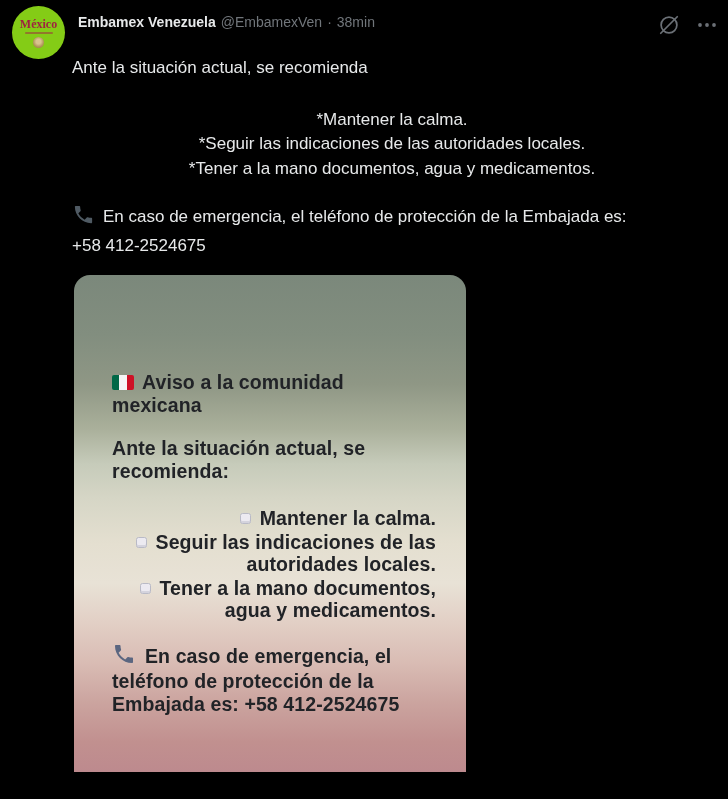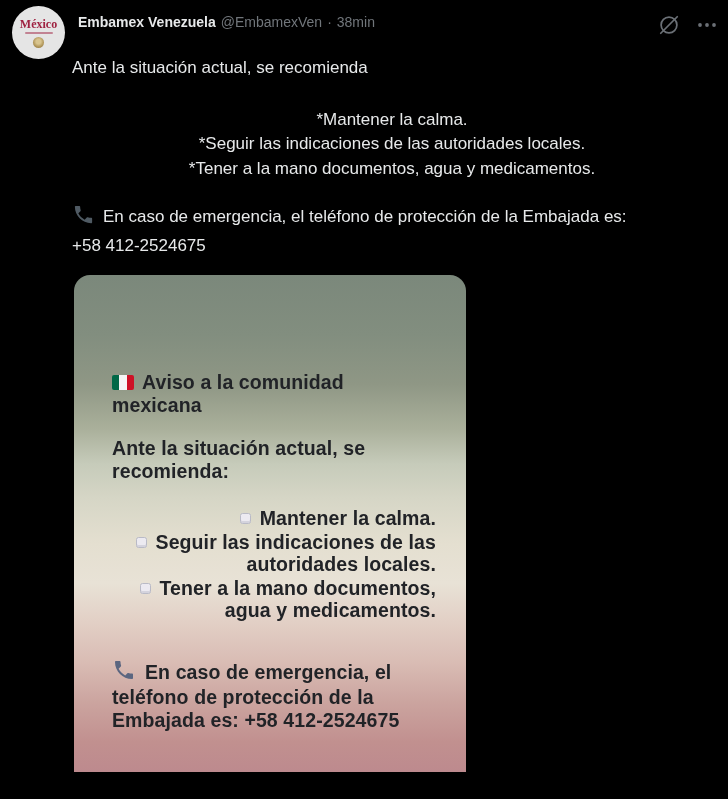--- a/index.html
+++ b/index.html
@@ -8,21 +8,21 @@
     background: var(--bg, #000);
     font-family: "Liberation Sans", "DejaVu Sans", sans-serif;
     color: var(--text-primary, #e7e9ea);
   }
   .tweet { position:relative; width:728px; height:799px; }
 
   
   .avatar {
     position:absolute; left:12px; top:6px;
     width:53px; height:53px; border-radius:50%;
-    background:#e5e5e5; overflow:hidden; cursor:pointer;
+    background:#84cc16; overflow:hidden; cursor:pointer;
     display:flex; flex-direction:column; align-items:center;
   }
   .av-brand {
     margin-top:12px;
     font-family:"Liberation Serif","DejaVu Serif",serif;
     font-weight:700; font-size:12px; line-height:12px;
     color: var(--avatar-maroon, #9f2241);
   }
   .av-sub { width:28px; height:2px; margin-top:2px; border-radius:1px;
     background: var(--avatar-maroon, #9f2241); opacity:.5; }
@@ -76,21 +76,21 @@
   .card-title .flag { width:22px; height:15px; margin-right:8px; vertical-align:-1px; }
   .card-intro { margin-top:21px; }
   .card-list { margin-top:25px;text-align:right; }
   .card-bullet { margin-top:1px; }
   .sq {
     display:inline-block; width:11px; height:11px; margin-right:9px;
     vertical-align:1px; border-radius:2.5px;
     background:#eceaf1; border:1px solid #b9bac6;
     box-shadow: inset 0 -2px 0 #d4d3dd;
   }
-  .card-emergency { margin-top:36px; }
+  .card-emergency { margin-top:20px; }
   .card .phone { vertical-align:-3px; margin-right:9px; }
 </style>
 </head>
 <body>
 
 <article class="tweet">
 
   <div class="avatar">
     <span class="av-brand">México</span>
     <span class="av-sub"></span>

